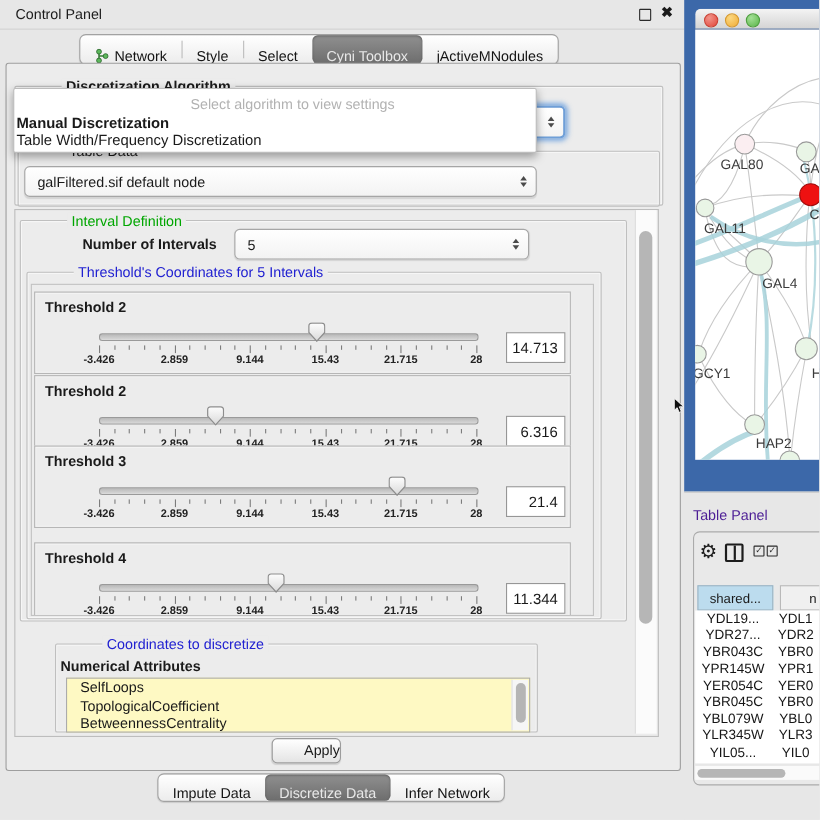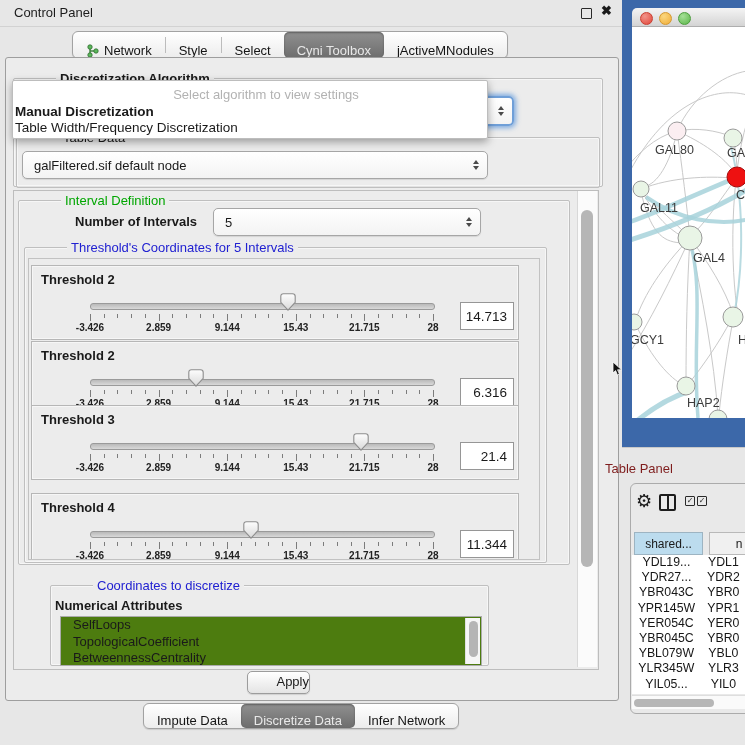--- a/index.html
+++ b/index.html
@@ -64,35 +64,35 @@
   .thr-thumb{position:absolute;top:27px;width:16px;height:18px;}
   .tick{position:absolute;width:1px;background:#7c7c7c;}
   .ticklabel{position:absolute;top:56px;width:52px;margin-left:-26px;text-align:center;
         font-size:10px;font-weight:bold;color:#222;}
   .thr-value{position:absolute;left:428px;top:36px;width:54px;height:28px;background:#fff;border:1px solid #969696;
         text-align:right;line-height:28px;padding-right:6px;font-size:13.5px;box-sizing:border-box;}
   
   #attr-group{left:50px;top:585px;width:437px;height:79px;}
   #attr-title{color:#2121d1;}
   #attr-label{left:55px;top:598px;font-weight:bold;}
-  #attr-list{left:60px;top:616px;width:420px;height:48px;background:#4d7c0f;border:1px solid #ababab;overflow:hidden;}
+  #attr-list{left:60px;top:616px;width:420px;height:48px;background:#fef9c3;border:1px solid #ababab;overflow:hidden;}
   .attr-item{padding:1px 0 1px 12px;font-size:13px;line-height:14.5px;}
   #attr-vscroll{position:absolute;right:1px;top:1px;width:14px;height:46px;background:#f6f6f6;border-left:1px solid #e0e0e0;}
   #attr-vthumb{position:absolute;left:2.5px;top:3px;width:9px;height:36px;background:#b5b5b5;border-radius:5px;}
   #apply-btn{left:247px;top:671px;width:61px;height:21px;border:1px solid #9c9c9c;border-radius:5px;
         background:linear-gradient(#ffffff,#e4e4e4);text-align:right;line-height:20px;font-size:13px;
         box-shadow:0 1px 1px rgba(0,0,0,.12);}
   
   #net-frame{left:622px;top:0;width:123px;height:447px;background:#3c68a9;overflow:hidden;}
   #net-titlebar{position:absolute;left:10px;top:8px;width:113px;height:18px;border-radius:5px 0 0 0;
         background:linear-gradient(#f4f4f4,#d4d4d4);border-bottom:1px solid #aeaeae;}
   .light{position:absolute;top:4px;width:11px;height:11px;border-radius:50%;}
   #net-canvas{position:absolute;left:10px;top:27px;width:113px;height:391px;background:#fff;}
   #tp-strip{left:622px;top:447px;width:123px;height:298px;background:#e7e7e7;border-top:1px solid #c9c9c9;}
-  #tp-title{left:605px;top:461px;font-size:13px;color:#7f1d1d;}
+  #tp-title{left:630px;top:461px;font-size:13px;color:#4c1d95;}
   #tp-box{left:630px;top:483px;width:115px;height:229px;background:#e9e9e9;border:1px solid #ababab;
         border-radius:6px 0 0 6px;overflow:hidden;}
   #tp-gear{position:absolute;left:5px;top:8px;font-size:18px;color:#1c1c1c;line-height:18px;}
   #tp-pane{position:absolute;left:28px;top:10px;width:13px;height:13px;border:2px solid #1c1c1c;border-radius:2px;}
   #tp-pane::after{content:"";position:absolute;left:5.5px;top:0;width:2px;height:13px;background:#1c1c1c;}
   .mini-check{position:absolute;top:12px;width:8px;height:8px;border:1.4px solid #2a2a2a;border-radius:1px;
         font-size:8px;line-height:8px;text-align:center;color:#2a2a2a;}
   .tp-hcell{position:absolute;top:48px;height:23px;line-height:23px;text-align:center;font-size:12px;
         border:1px solid #9db4c2;box-sizing:border-box;}
   #tp-body{position:absolute;left:1px;top:71px;width:114px;height:139px;background:#fff;overflow:hidden;}

